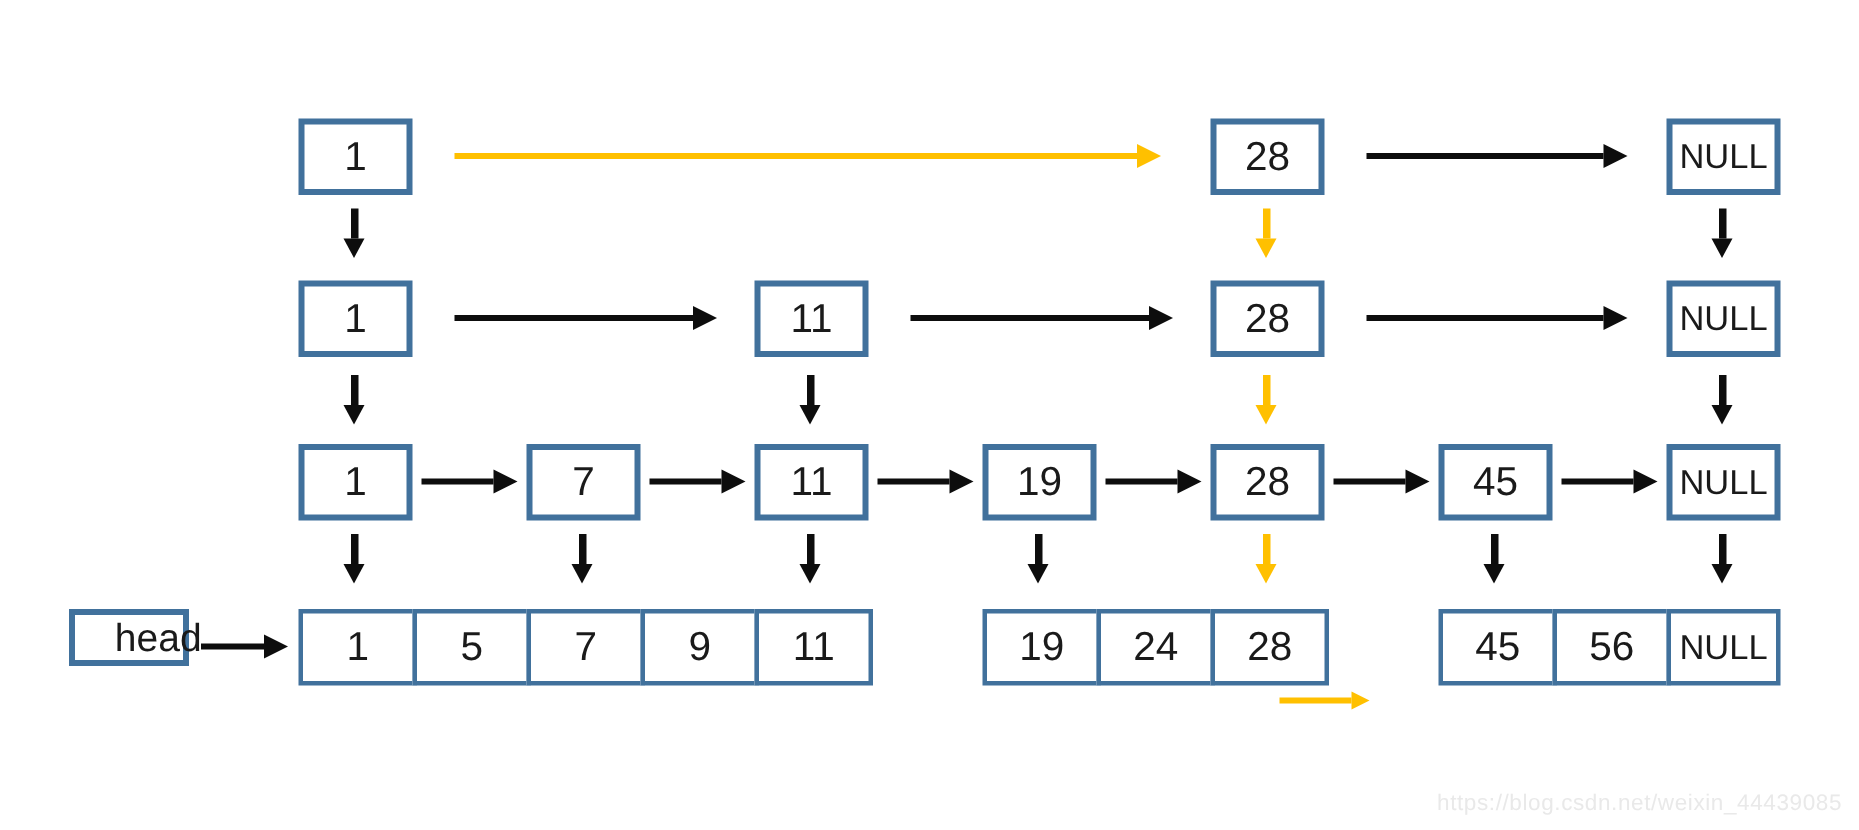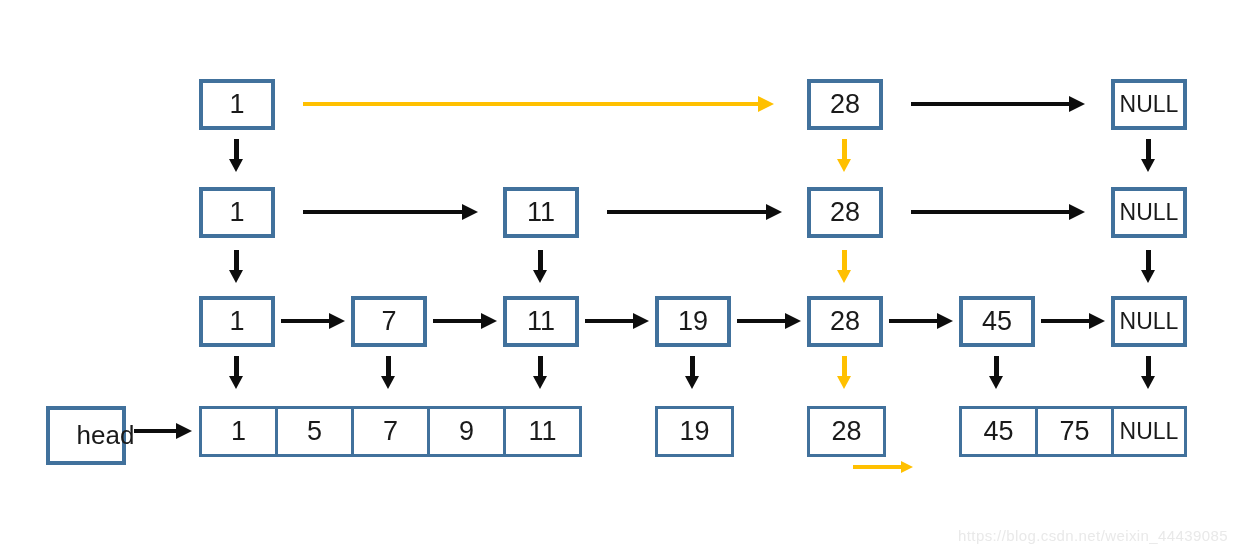--- a/index.html
+++ b/index.html
@@ -22,21 +22,21 @@
   .cell{
     position:absolute;top:406px;width:79px;height:51px;box-sizing:border-box;
     border:3px solid var(--border,#41719C);background:#fff;
     display:flex;align-items:center;justify-content:center;font-size:27px;
   }
   .cell.last{width:76px;}
   .cell.bright{border-color:var(--bright,#2E75B6);z-index:3;}
   .cell.filled{background:var(--accent,#FFC000);z-index:2;}
   .nulltext{font-size:23px;}
   .headbox{
-    position:absolute;left:46px;top:406px;width:80px;height:59px;box-sizing:border-box;
+    position:absolute;left:46px;top:406px;width:80px;height:38px;box-sizing:border-box;
     border:4px solid var(--border,#41719C);background:#fff;
     display:flex;align-items:center;justify-content:center;font-size:26px;padding-left:39px;
   }
   
   .ha{position:absolute;height:4px;background:var(--black,#000);}
   .ha::after{
     content:'';position:absolute;left:100%;top:-6px;width:0;height:0;
     border-left:16px solid var(--black,#000);
     border-top:8px solid transparent;border-bottom:8px solid transparent;
   }
@@ -82,23 +82,24 @@
   <div class="node r1 c10">45</div>
   <div class="node r1 c12 nulltext">NULL</div>
 
   <div class="headbox">head</div>
   <div class="cell" style="left:199px">1</div>
   <div class="cell" style="left:275px">5</div>
   <div class="cell" style="left:351px">7</div>
   <div class="cell" style="left:427px">9</div>
   <div class="cell" style="left:503px">11</div>
   <div class="cell" style="left:655px">19</div>
+  <div class="cell" style="left:731px">24</div>
   <div class="cell" style="left:807px">28</div>
   <div class="cell" style="left:959px">45</div>
-  <div class="cell" style="left:1035px">75</div>
+  <div class="cell" style="left:1035px">56</div>
   <div class="cell last nulltext" style="left:1111px">NULL</div>
 
   <div class="ha yellow" style="left:303px;top:102px;width:455px"></div>
   <div class="ha" style="left:911px;top:102px;width:158px"></div>
 
   <div class="ha" style="left:303px;top:210px;width:159px"></div>
   <div class="ha" style="left:607px;top:210px;width:159px"></div>
   <div class="ha" style="left:911px;top:210px;width:158px"></div>
 
   <div class="ha" style="left:281px;top:319px;width:48px"></div>

